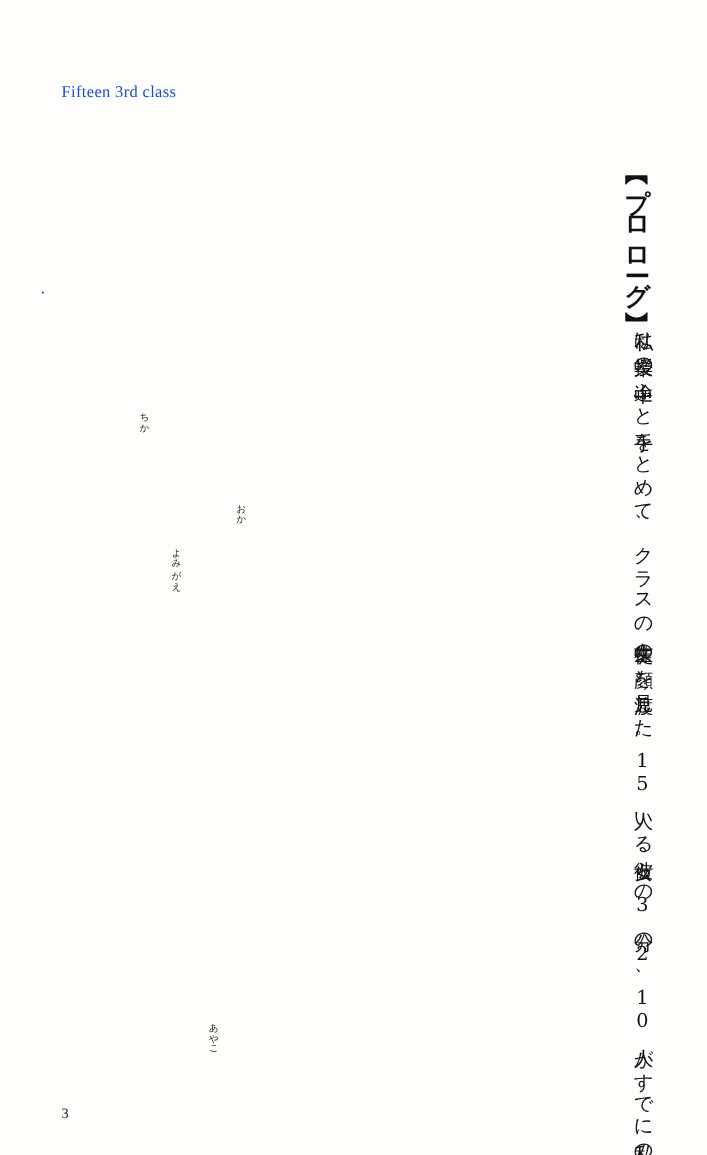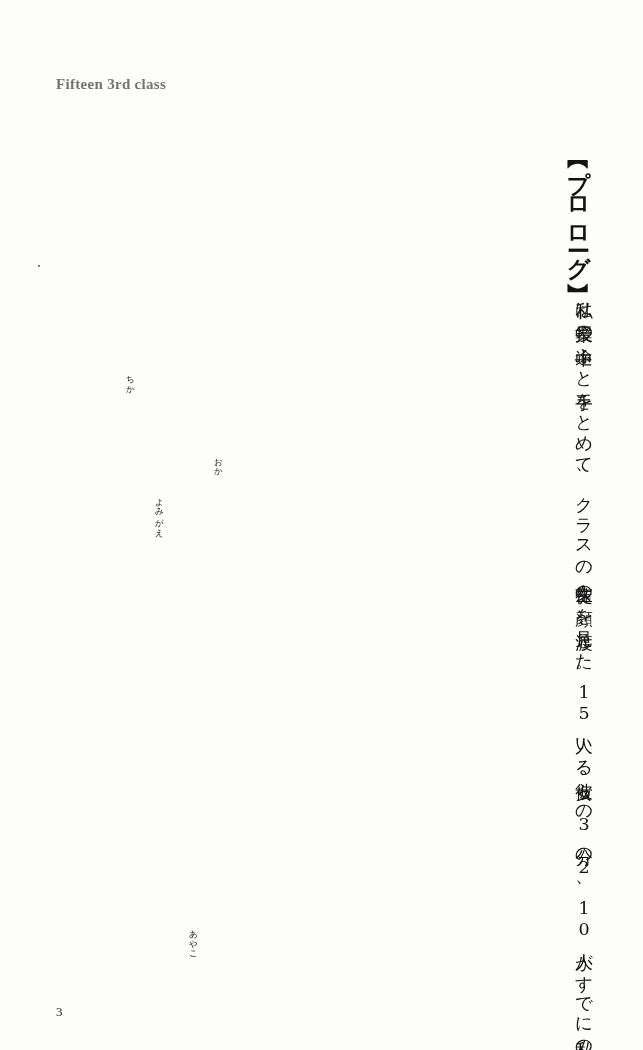--- a/index.html
+++ b/index.html
@@ -23,23 +23,22 @@
   }
 
   
   .running-header {
     position: absolute;
     left: 56px;
     top: 76px;
     font-family: "Liberation Serif", serif;
     font-size: 15px;
     letter-spacing: 0.3px;
-    color: #737373;
+    color: #1d4ed8;
     white-space: nowrap;
-    font-weight: bold;
   }
 
   
   .folio {
     position: absolute;
     left: 56px;
     bottom: 30px;
     font-family: "Liberation Serif", serif;
     font-size: 13px;
     color: #1a1a1a;

